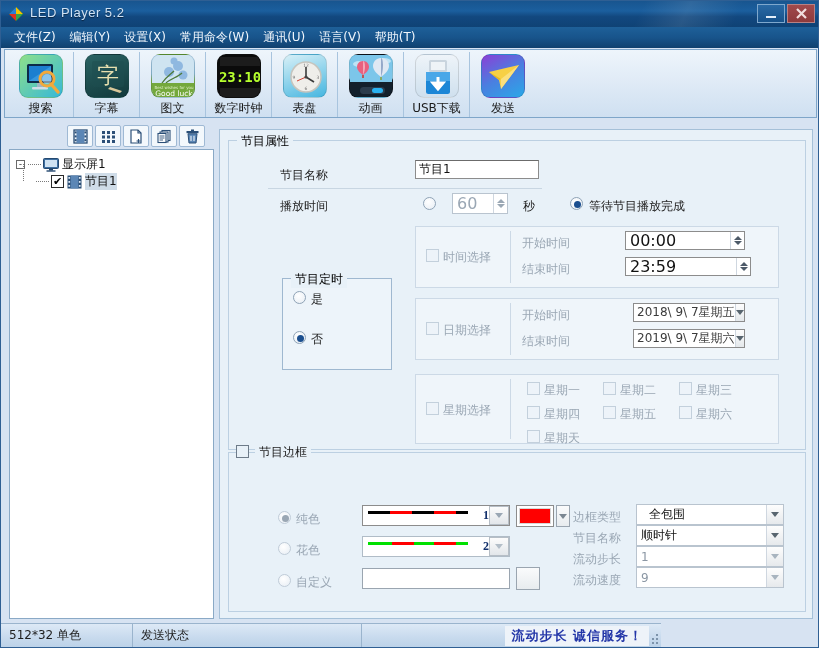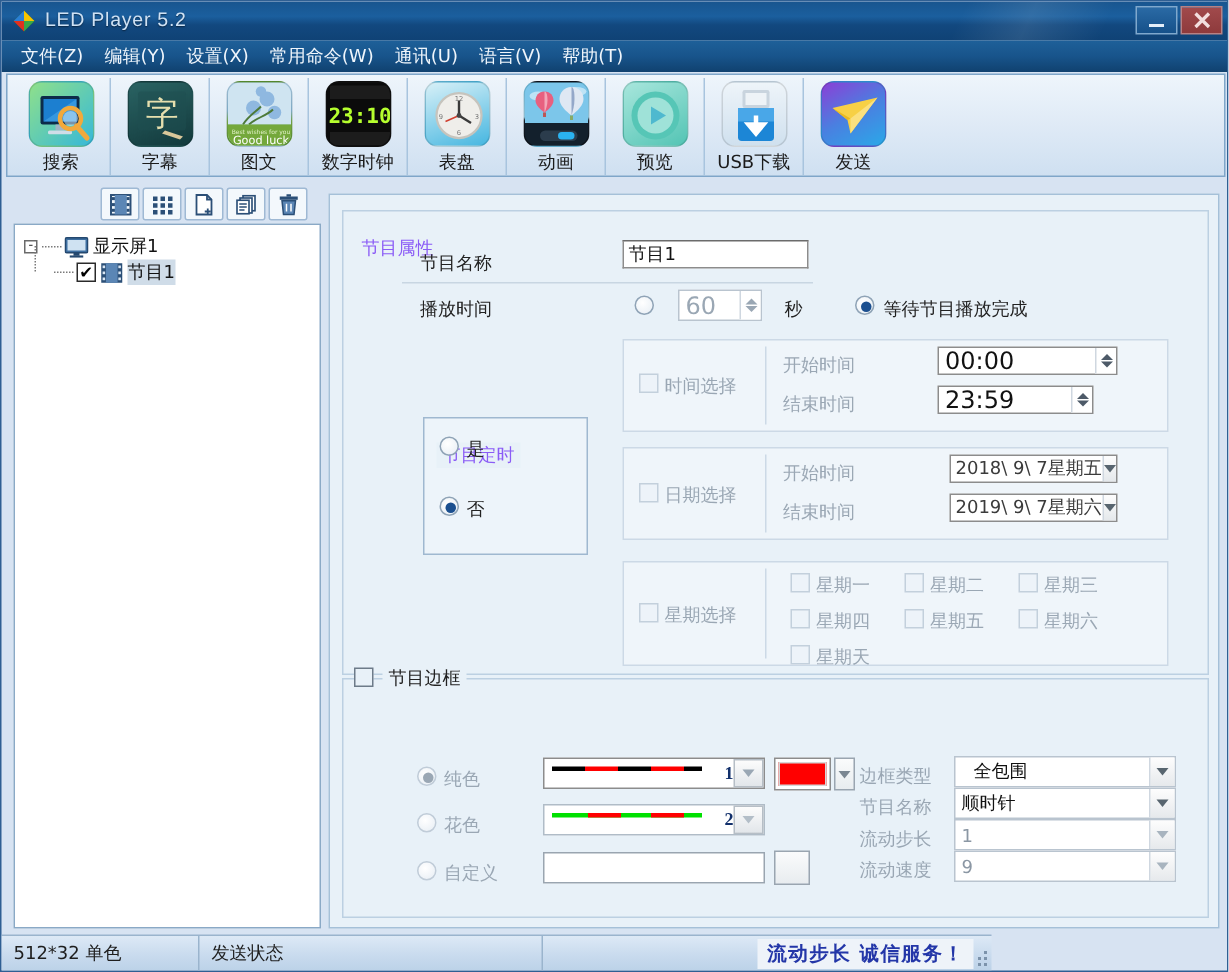--- a/index.html
+++ b/index.html
@@ -129,21 +129,21 @@
   .vline { position:absolute; left: -13px; top:-9px; height: 17px; border-left: 1px dotted #7a7a7a; }
 
   
   .prop-panel {
     position: absolute; left: 218px; top: 128px; width: 594px; height: 490px;
     background: #e8f1f8; border: 1px solid #a5c0d8;
   }
   .gbox { position: absolute; border: 1px solid #bcd0e2; }
   .gbox-title {
     position: absolute; top: -8px; left: 8px; background: #e8f1f8;
-    padding: 0 4px; font-size: 12px; color: #8b5cf6; margin-top: 24px;
+    padding: 0 4px; font-size: 12px; color: #000000;
   }
 
   .lbl { font-size: 12px; color: #222; position: absolute; }
   .lbl-dim { color: #9aa7b4; }
 
   input.tf {
     position: absolute; border: 1px solid #8c8c8c; border-top-color:#6b6b6b;
     background: #fff; font-size: 12px; padding: 1px 3px; color:#111;
     font-family: "DejaVu Sans", sans-serif; outline: none;
   }
@@ -386,30 +386,20 @@
             <rect x="30" y="22" width="2" height="3" fill="#8a6"></rect>
           </g>
           <rect x="0" y="27" width="44" height="17" fill="#13202c"></rect>
           <rect x="10" y="32" width="25" height="7" rx="3.5" fill="#2b3c4c"></rect>
           <rect x="22" y="33" width="11" height="5" rx="2.5" fill="#2ab2f0"></rect>
         </svg>
       </div>
       <div class="tb-label">动画</div>
     </div>
 
-    <div class="tb-btn">
-      <div class="tb-icon ic-prev">
-        <svg viewBox="0 0 44 44" width="44" height="44">
-          <circle cx="21" cy="22" r="16" fill="#56c6b6"></circle>
-          <circle cx="21" cy="22" r="12" fill="#9fe2d8"></circle>
-          <path d="M18,16 L28,22 L18,28 Z" fill="#4fb9cf"></path>
-        </svg>
-      </div>
-      <div class="tb-label">预览</div>
-    </div>
 
     <div class="tb-btn">
       <div class="tb-icon ic-usb">
         <svg viewBox="0 0 44 44" width="44" height="44">
           <rect x="13" y="5" width="18" height="12" rx="1.5" fill="#c9d4de"></rect>
           <rect x="15" y="7" width="14" height="8" fill="#eef3f7"></rect>
           <rect x="10" y="17" width="24" height="22" rx="2.5" fill="#1c86d6"></rect>
           <rect x="10" y="17" width="24" height="9" fill="#49a7e8"></rect>
           <path d="M22,22 L22,30 M17,28 L22,34 L27,28 Z" stroke="#ffffff" stroke-width="3" fill="#ffffff"></path>
         </svg>
@@ -557,21 +547,21 @@
     <div style="position:absolute;left:290px;top:101px;width:1px;height:52px;background:#ccd9e6;"></div>
     <div class="lbl lbl-dim" style="left:302px; top:105px;">开始时间</div>
     <div class="spin" style="left:405px; top:101px; width:120px; height:19px;gap:8px;">
       <div class="val">00:00</div>
       <div class="arrows">
         <span class="ar-up"></span>
         <span class="ar-dn"></span>
       </div>
     </div>
     <div class="lbl lbl-dim" style="left:302px; top:131px;">结束时间</div>
-    <div class="spin" style="left:405px; top:127px; width:104px; height:19px;">
+    <div class="spin" style="left:405px; top:127px; width:126px; height:19px;">
       <div class="val">23:59</div>
       <div class="arrows">
         <span class="ar-up"></span>
         <span class="ar-dn"></span>
       </div>
     </div>
 
     <div class="gbox" style="left:195px; top:168px; width:364px; height:62px; border-color:#ccd9e6; background:#eff5fa;"></div>
     <div class="cbox dim" style="left:206px; top:192px;"></div>
     <div class="lbl lbl-dim" style="left:223px; top:192px;">日期选择</div>

